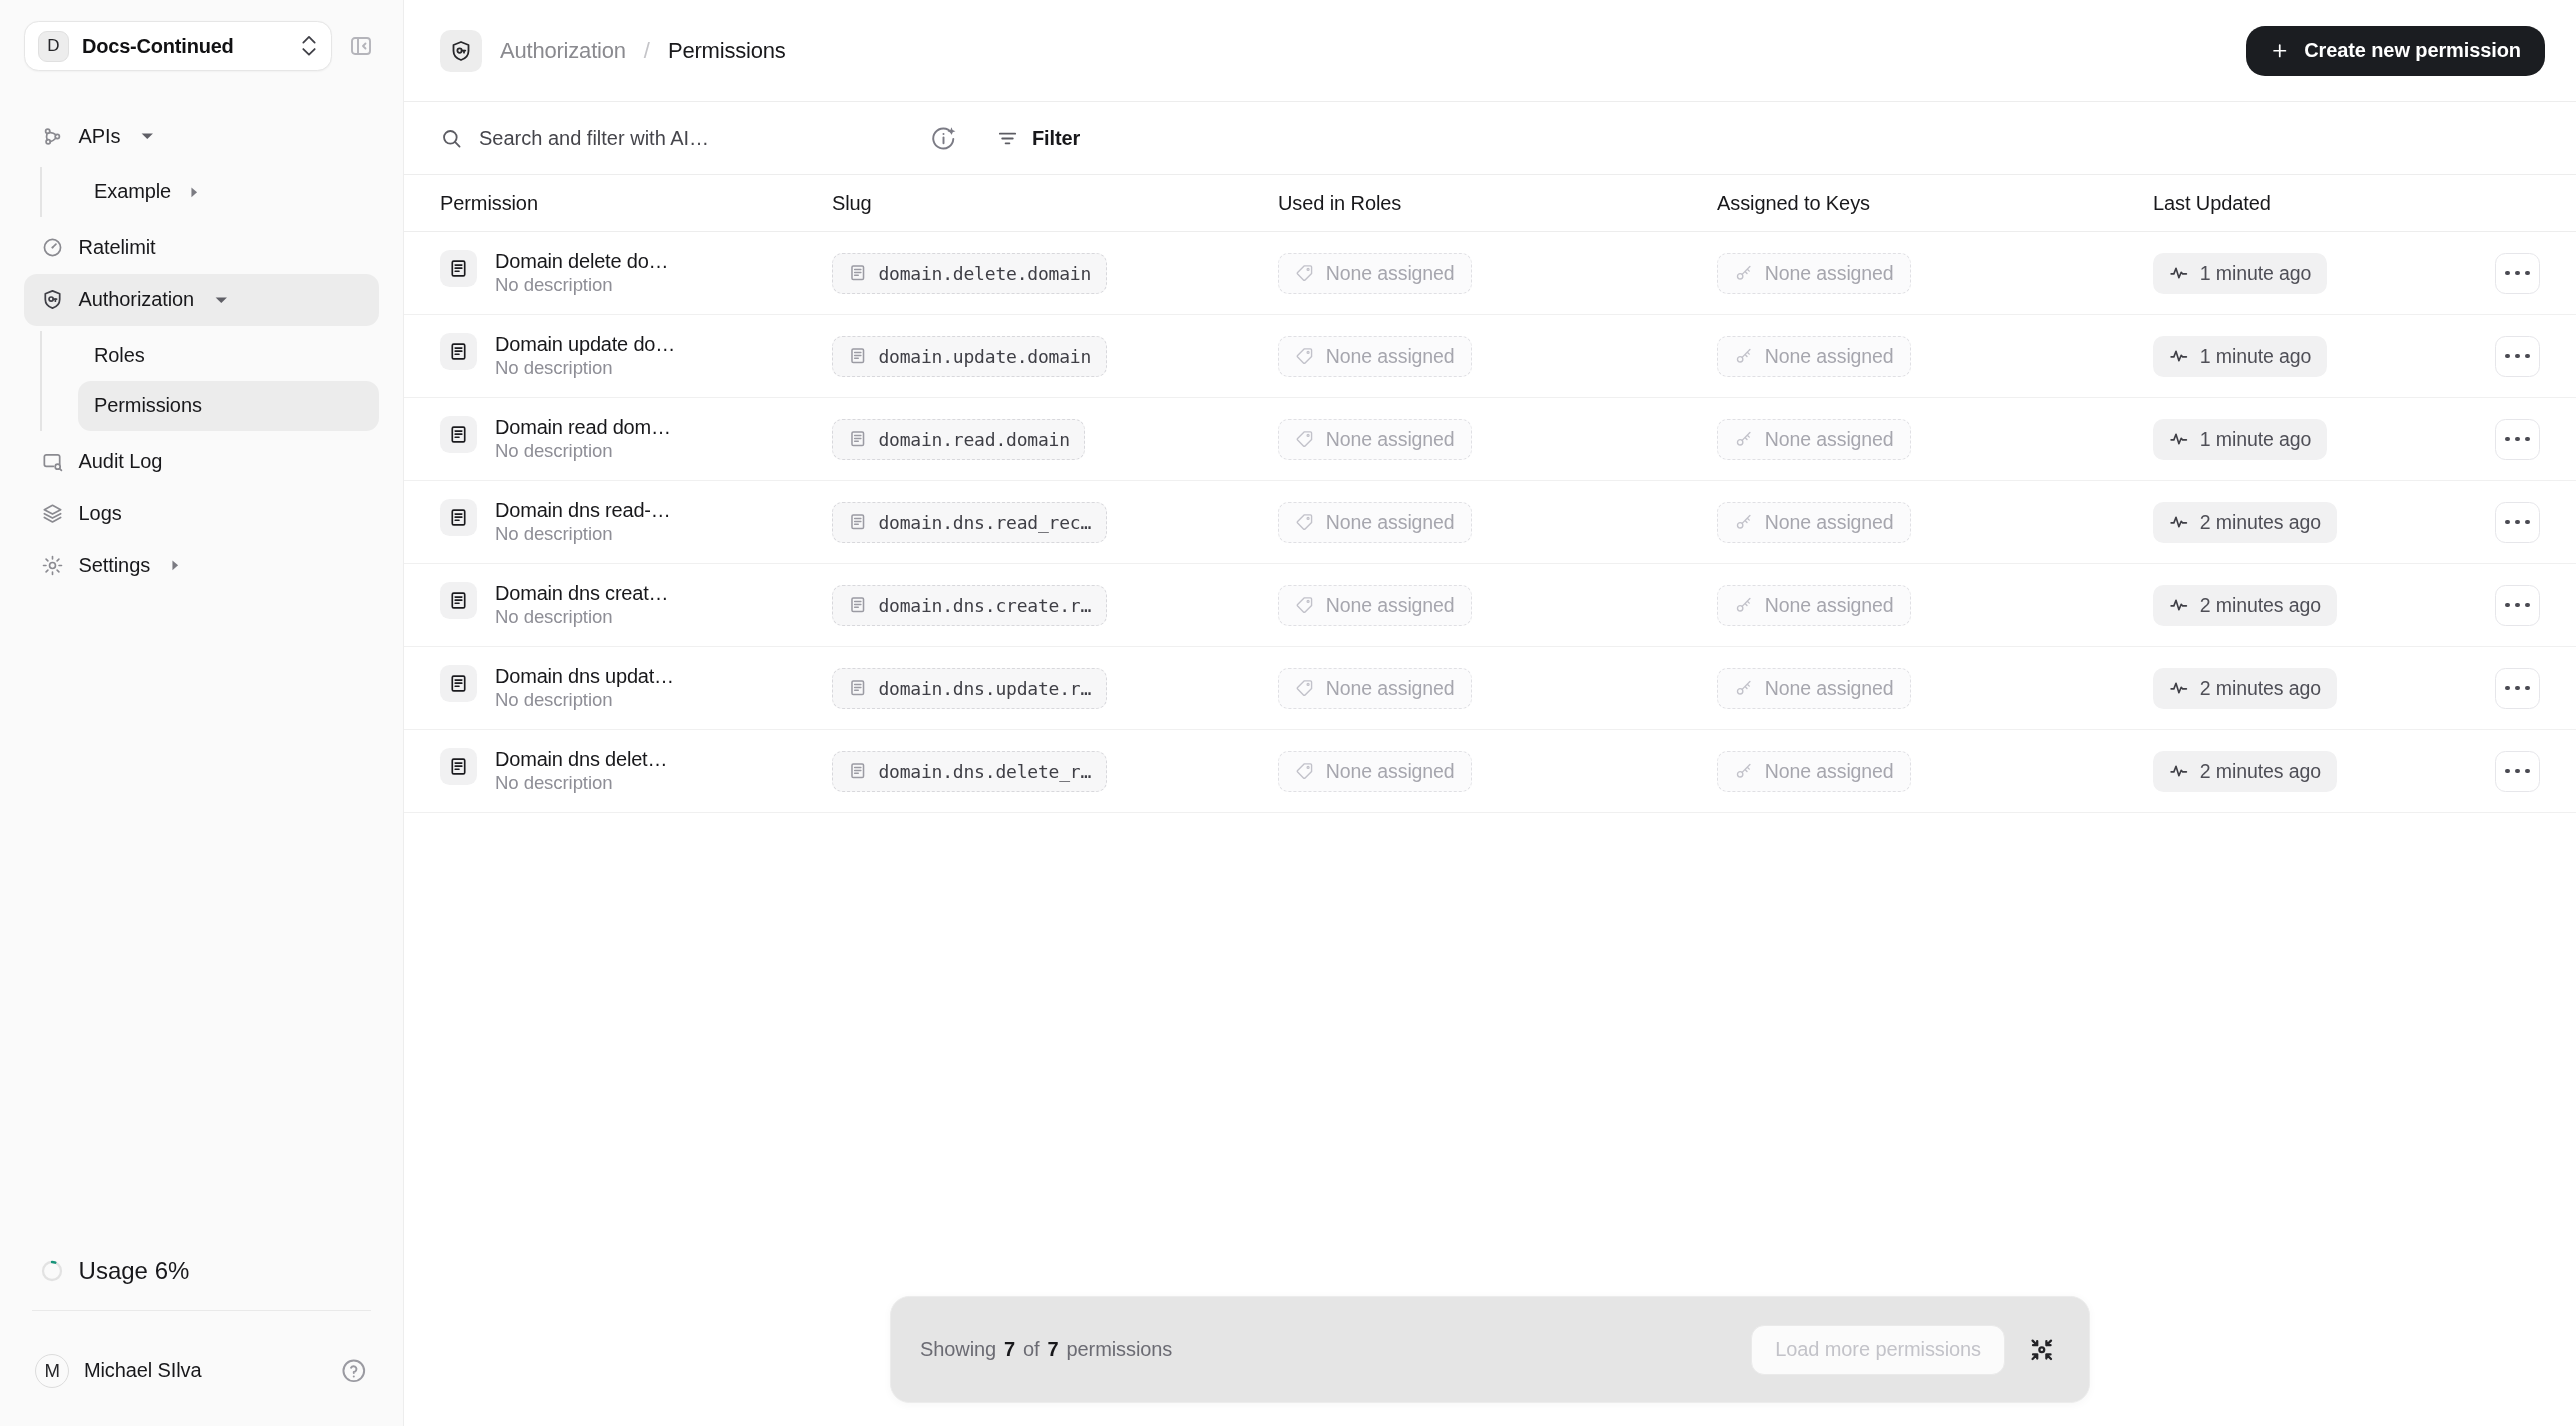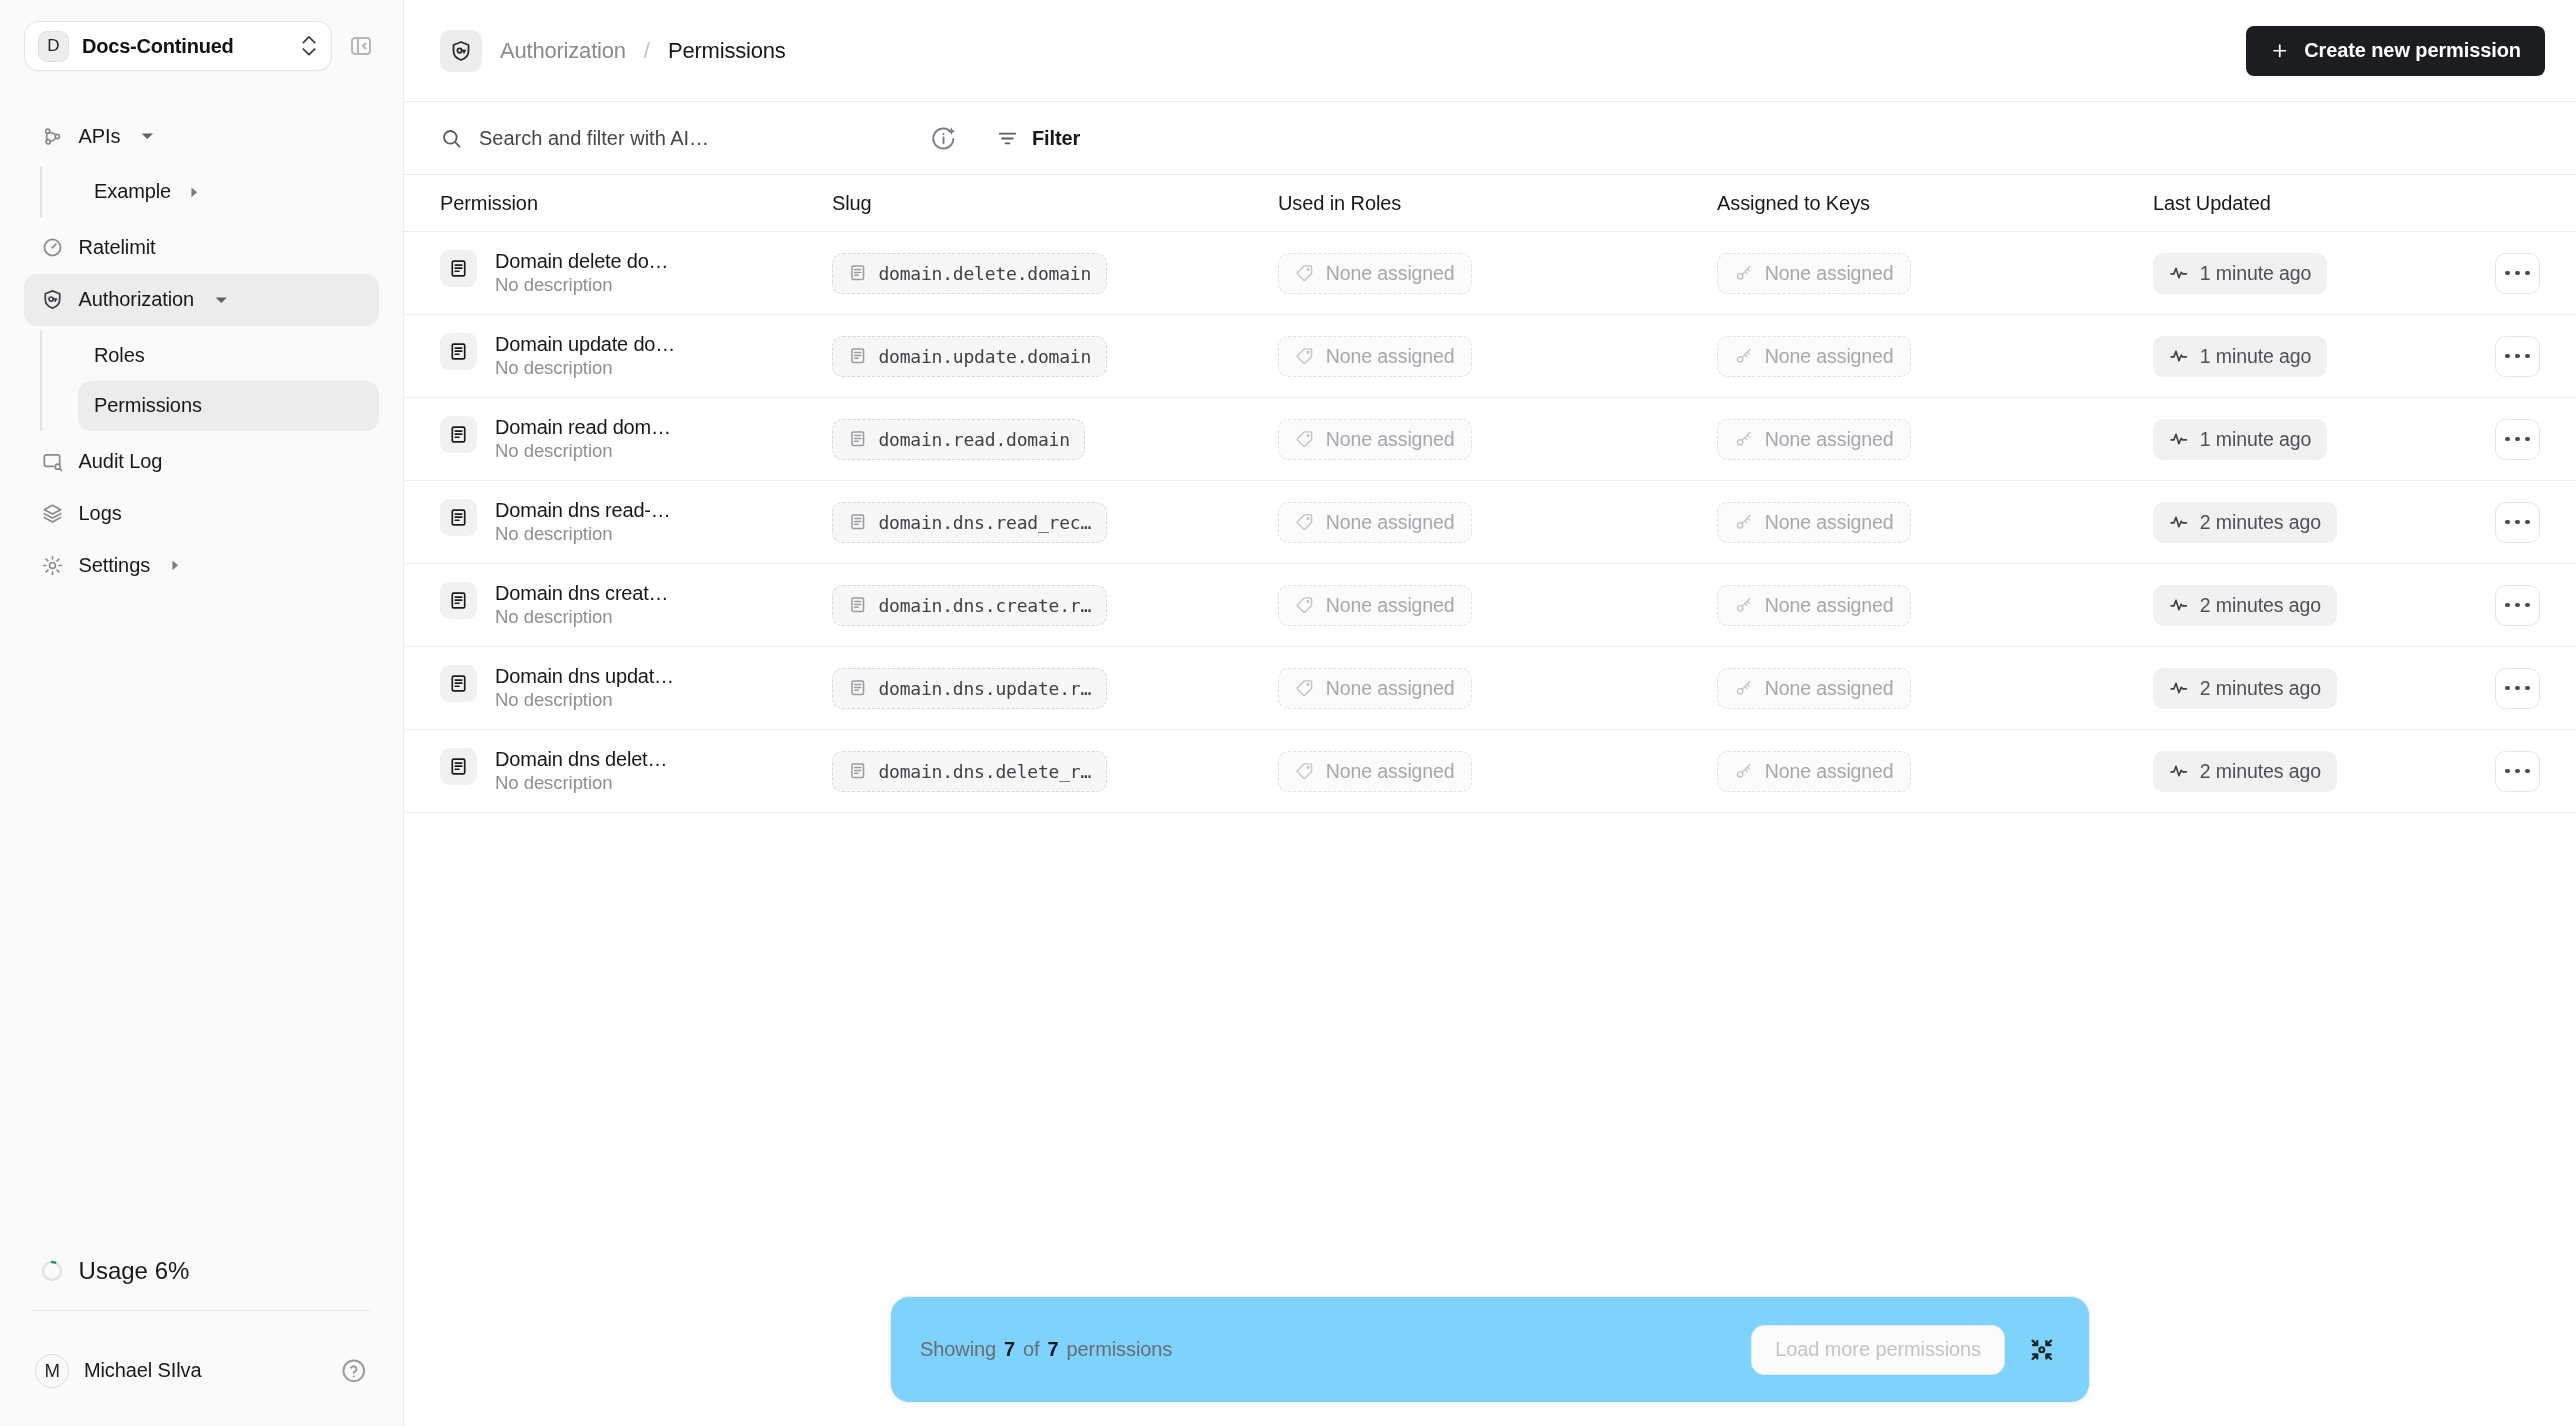--- a/index.html
+++ b/index.html
@@ -94,21 +94,21 @@
   .crumb-ico {
     width: 42px; height: 42px; border-radius: 10.5px; background: #ededed;
     display: flex; align-items: center; justify-content: center; flex: 0 0 auto;
   }
   .breadcrumb { display: flex; align-items: center; gap: 18px; margin-left: 18px; }
   .crumb-link { font-size: 22px; color: #8a8a8f; letter-spacing: -0.2px; }
   .crumb-sep { font-size: 22px; color: #c4c4c8; }
   .crumb-cur { font-size: 22px; color: #18181b; letter-spacing: -0.2px; }
   .create-btn {
     margin-left: auto;
-    height: 50px; border-radius: 8px; background: #1b1d21; color: #ffffff;
+    height: 50px; border-radius: 19px; background: #1b1d21; color: #ffffff;
     display: flex; align-items: center; gap: 14.6px; padding: 0 24px;
     font-size: 20px; font-weight: 600; letter-spacing: -0.1px;
   }
 
   .toolbar {
     height: 73px; flex: 0 0 auto;
     display: flex; align-items: center;
     padding: 0 36px;
     border-bottom: 1.6px solid #ededed;
   }
@@ -187,21 +187,21 @@
     margin-left: auto;
   }
   .dots { display: flex; gap: 4.9px; }
   .dots i { width: 4.9px; height: 4.9px; border-radius: 50%; background: #4a4a52; display: block; }
 
   
   .pager {
     position: absolute; left: 50%; transform: translateX(-50%);
     bottom: 24px;
     width: 1200px; height: 107px;
-    background: #7dd3fc;
+    background: #e5e5e5;
     border: 1.6px solid #ececec; border-radius: 19.5px;
     display: flex; align-items: center;
     padding: 0 29px;
     box-shadow: 0 1.6px 8px rgba(0,0,0,0.035);
   }
   .pager-text { font-size: 20px; color: #6b6b73; letter-spacing: -0.1px; display: flex; gap: 8px; align-items: baseline; }
   .pager-text b { color: #18181b; font-weight: 600; }
   .pager-right { margin-left: auto; display: flex; align-items: center; gap: 18px; }
   .load-more {
     height: 50px; padding: 0 23px;

